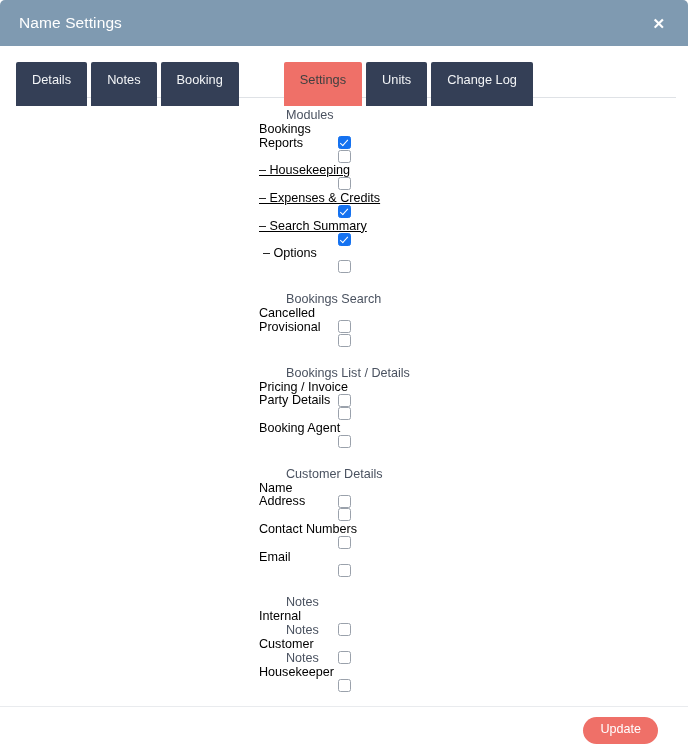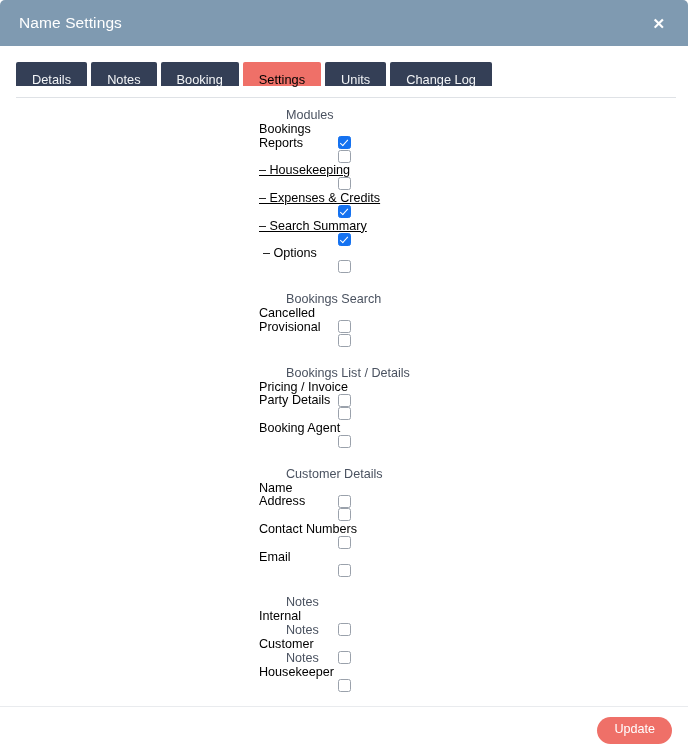--- a/index.html
+++ b/index.html
@@ -62,31 +62,32 @@
     height: 1px;
     background: #dfe2e6;
     z-index: 0;
   }
   .tab {
     position: relative;
     z-index: 1;
     background: #343f56;
     color: #f3f5f7;
     font-size: 12.8px;
-    height: 24px;
+    height: 44px;
     line-height: 36px;
     padding: 0 16px;
     white-space: nowrap;
     cursor: pointer;
     border-top-left-radius: 2px;
     border-top-right-radius: 2px;
   }
   .tab.active {
     background: #ef7068;
-    color: #000000;
+    color: #404040;
+    margin-left: 41px;
   }
 
   
   .content {
     position: relative;
     padding: 10px 0 0 0;
     height: 608px;
   }
   .group {
     position: relative;
@@ -148,21 +149,21 @@
     position: absolute;
     left: 0;
     right: 0;
     bottom: 0;
     height: 48px;
     border-top: 1px solid #e9ebee;
     background: #ffffff;
     display: flex;
     align-items: center;
     justify-content: flex-end;
-    padding-right: 16px;
+    padding-right: 30px;
   }
   .update-btn {
     background: #ef7068;
     color: #ffffff;
     font-size: 12.6px;
     border: none;
     border-radius: 14px;
     padding: 6px 17px 7px 17px;
     cursor: pointer;
     font-family: "Liberation Sans", sans-serif;

